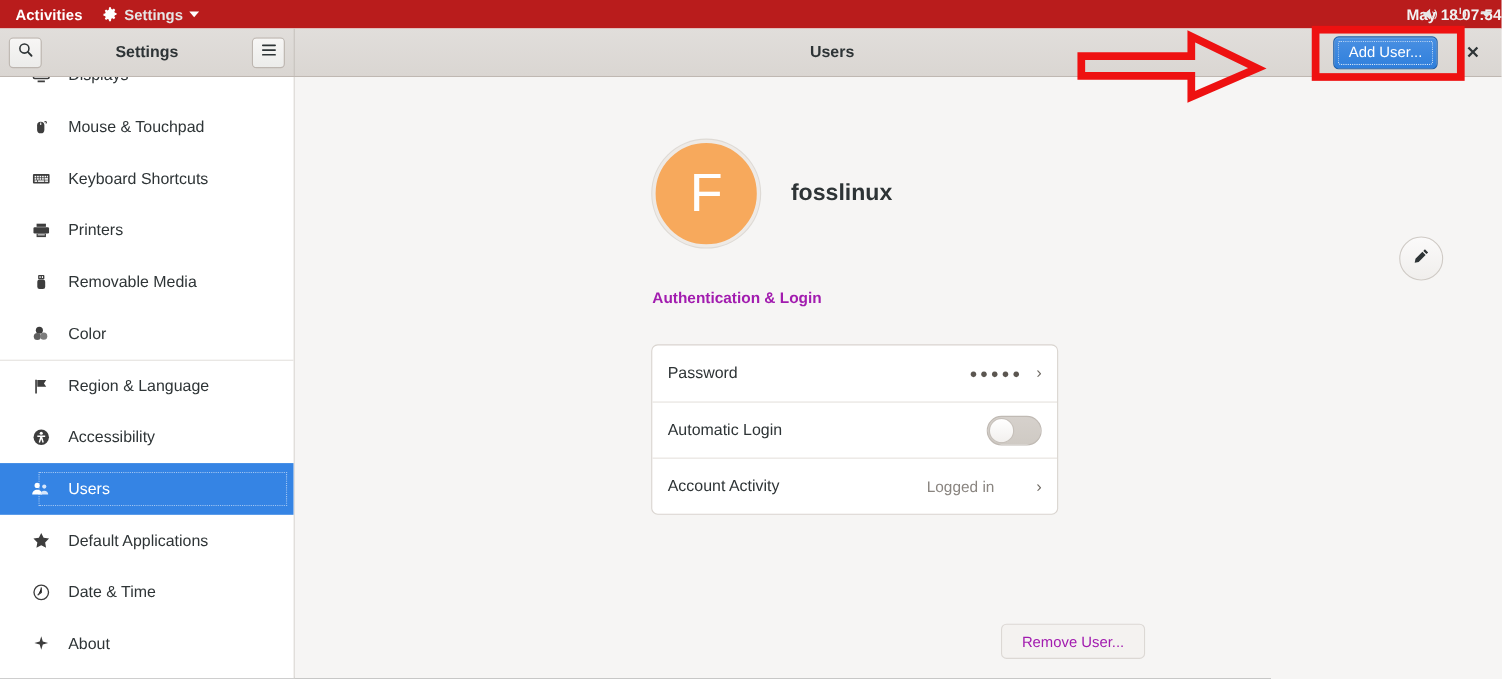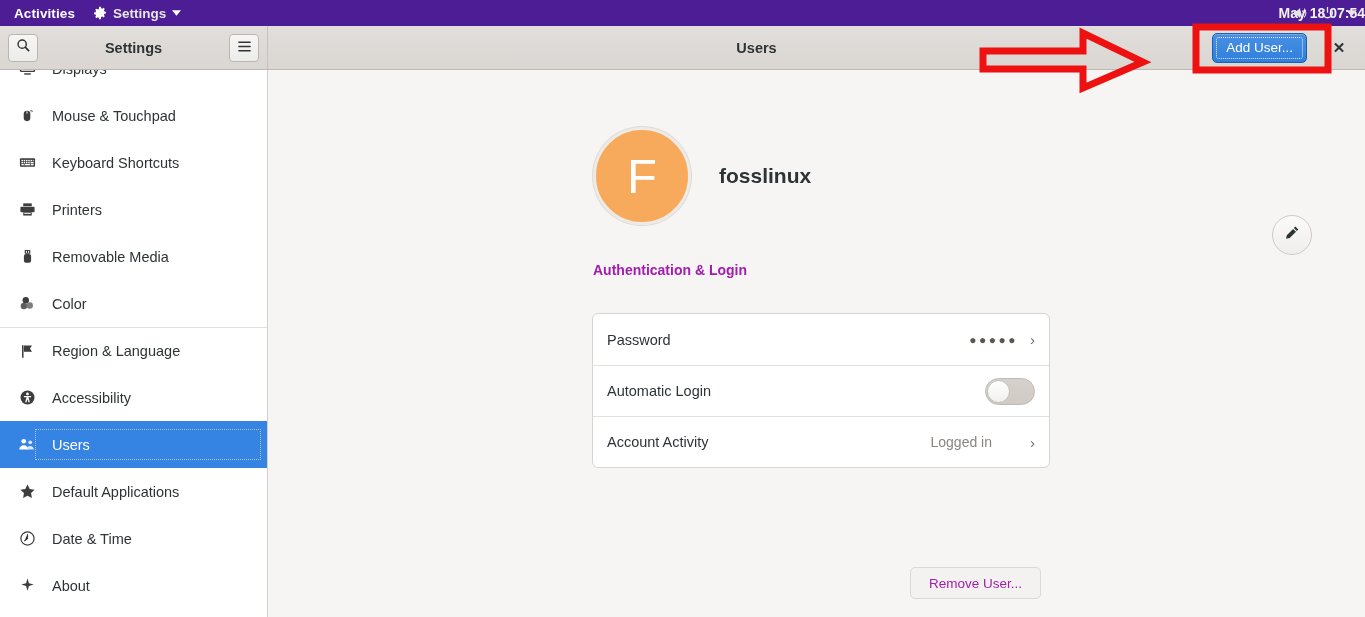--- a/index.html
+++ b/index.html
@@ -7,21 +7,21 @@
     width: 1365px; height: 617px;
     font-family: "Liberation Sans", sans-serif;
     overflow: hidden;
     background: #f6f5f4;
   }
 
   
   #topbar {
     position: absolute; top: 0; left: 0;
     width: 1365px; height: 26px;
-    background: #4c1d95;
+    background: #b91c1c;
     color: #ffffff;
     display: flex; align-items: center;
     font-size: 13.5px;
   }
   #topbar .activities {
     padding: 0 10px 0 14px;
     font-weight: bold;
     font-size: 13.5px;
     letter-spacing: .1px;
   }
@@ -125,21 +125,21 @@
     position: absolute; top: 44px; left: 0;
     width: 268px; height: 547px;
     background: #ffffff;
     border-right: 1px solid #d5d0cb;
     overflow: hidden;
   }
   #sidebar-scroll { position: relative; top: -25px; }
   .side-item {
     height: 47px;
     display: flex; align-items: center;
-    padding-left: 18px;
+    padding-left: 28px;
     gap: 16px;
     font-size: 14.5px;
     color: #2e3436;
     cursor: pointer;
     position: relative;
   }
   .side-item.sep-top { border-top: 1px solid #e4e1de; }
   .side-item.selected {
     background: #3584e4;
     color: #ffffff;
@@ -189,21 +189,21 @@
     background: linear-gradient(to bottom, #fbfafa, #f0eeec);
     display: flex; align-items: center; justify-content: center;
     cursor: pointer;
   }
   #section-label {
     position: absolute; left: 325px; top: 192px;
     font-size: 14px; font-weight: bold; color: #a21caf;
   }
   #auth-card {
     position: absolute; left: 324px; top: 243px;
-    width: 458px;
+    width: 370px;
     background: #ffffff;
     border: 1px solid #d9d4cf;
     border-radius: 6px;
     overflow: hidden;
   }
   .card-row {
     height: 51px;
     display: flex; align-items: center;
     padding: 0 14px 0 14px;
     font-size: 14.5px; color: #2e3436;

